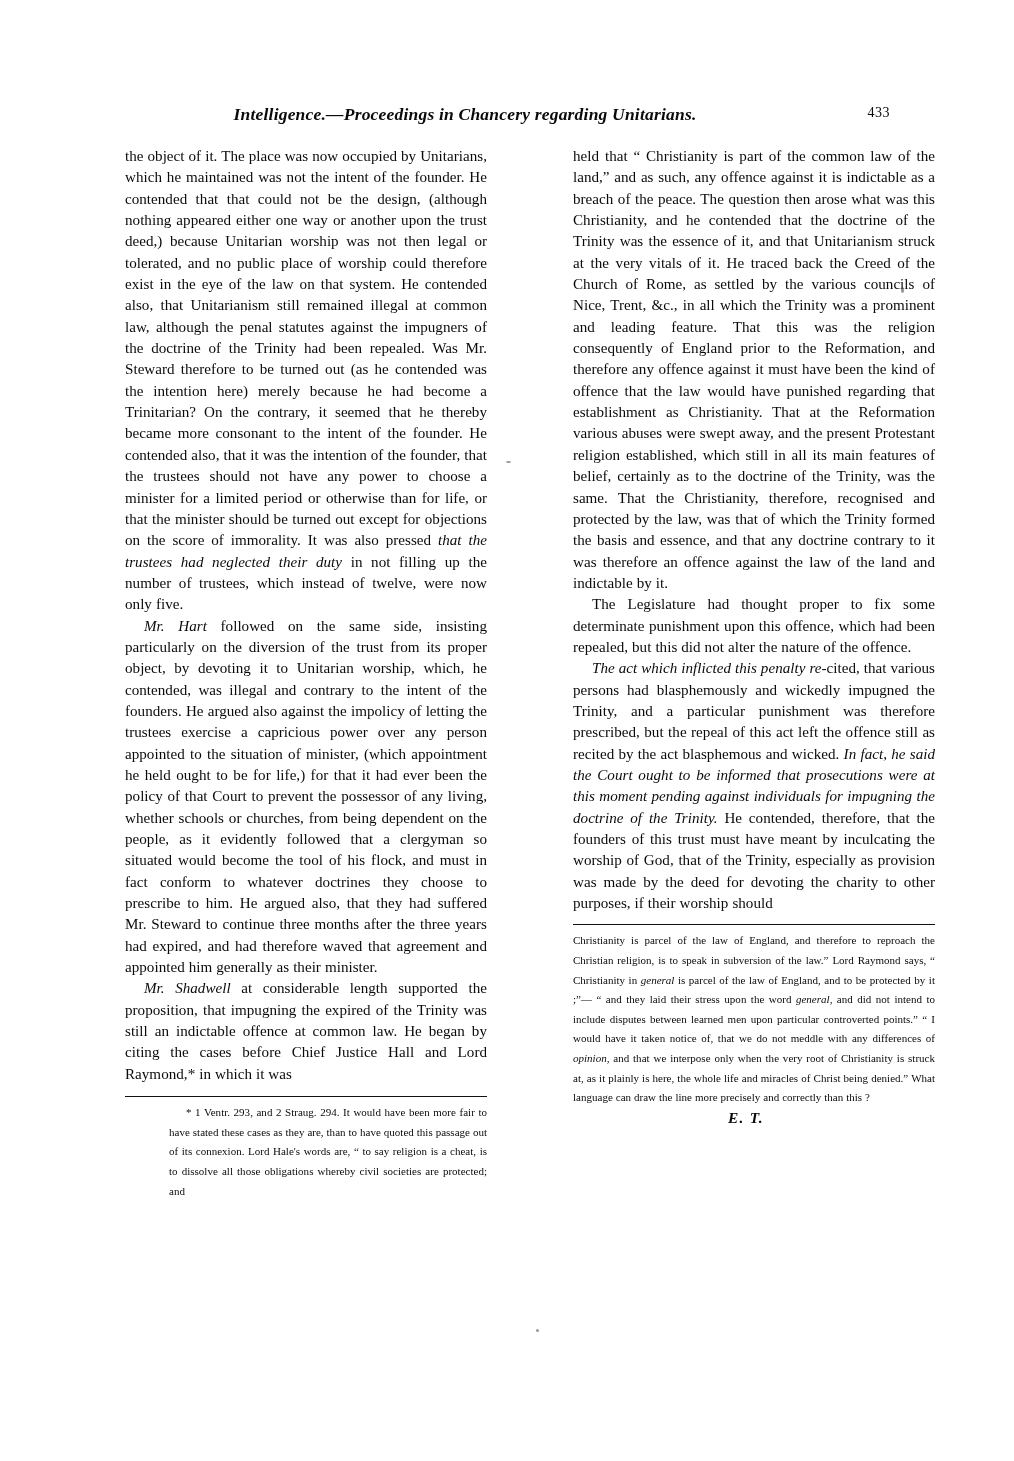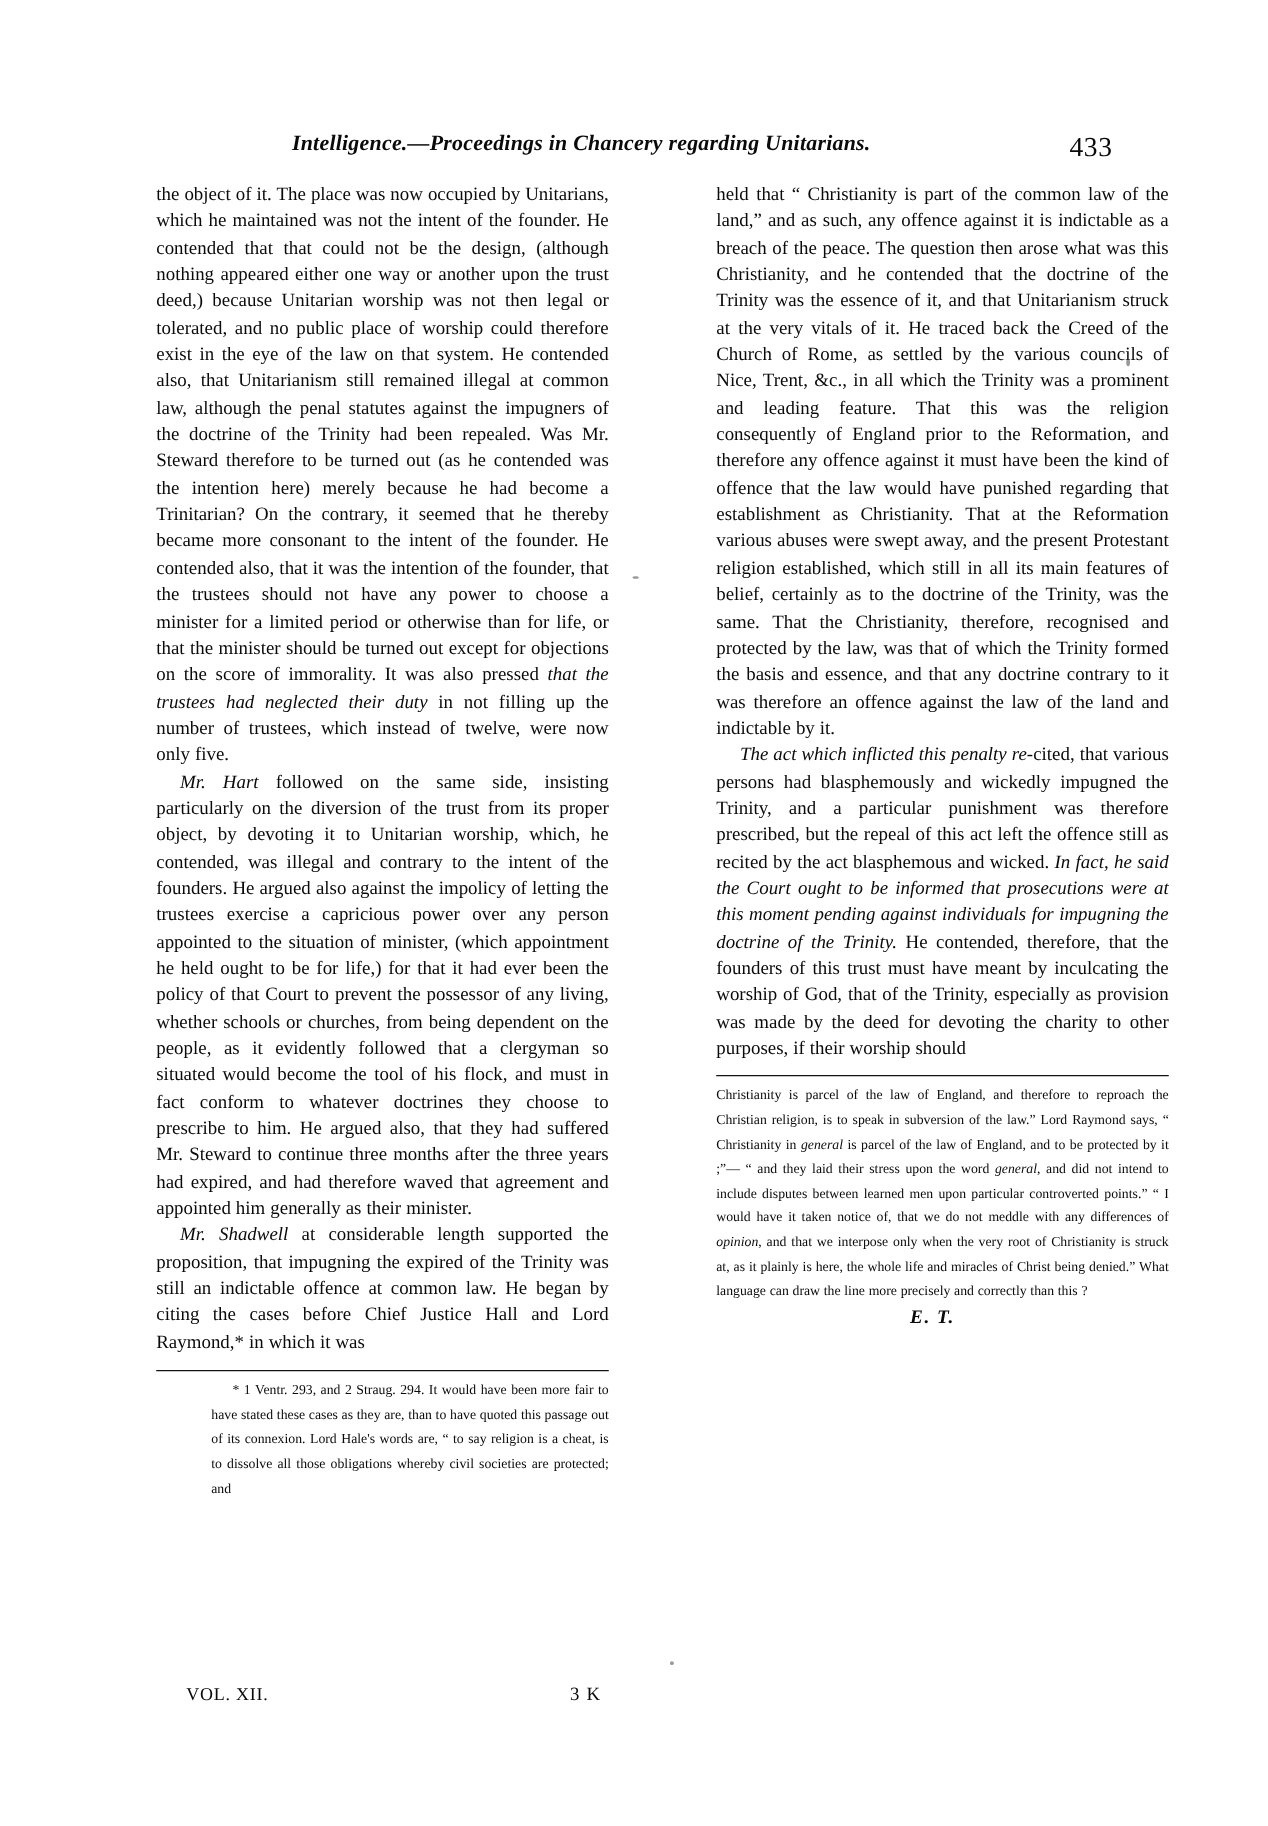--- a/index.html
+++ b/index.html
@@ -41,21 +41,21 @@
     font-style: italic;
     font-weight: bold;
     font-size: 17.5px;
     letter-spacing: 0.2px;
     white-space: nowrap;
   }
   .runhead-folio {
     position: absolute;
     right: 0;
     top: 1px;
-    font-size: 22px;
+    font-size: 14px;
     font-weight: normal;
     letter-spacing: 0.5px;
   }
 
   
   .columns {
     position: absolute;
     left: 125px;
     top: 146px;
     width: 765px;
@@ -165,33 +165,30 @@
         </div>
       <hr class="fnrule">
       <div class="footnote">
         <p class="fnfirst"><span>* 1 Ventr. 293, and 2 Straug. 294.  It would have been more fair to have stated these cases as they are, than to have quoted this passage out of its connexion.  Lord Hale's words are, “ to say religion is a cheat, is to dissolve all those obligations whereby civil societies are protected; and</span></p>
       </div>
     </div>
 
     <div class="col col-right">
       <div>
           <p class="cont"><span>held that “ Christianity is part of the common law of the land,” and as such, any offence against it is indictable as a breach of the peace.  The question then arose what was this Christianity, and he contended that the doctrine of the Trinity was the essence of it, and that Unitarianism struck at the very vitals of it.  He traced back the Creed of the Church of Rome, as settled by the various councils of Nice, Trent, &amp;c., in all which the Trinity was a prominent and leading feature.  That this was the religion consequently of England prior to the Reformation, and therefore any offence against it must have been the kind of offence that the law would have punished regarding that establishment as Christianity.  That at the Reformation various abuses were swept away, and the present Protestant religion established, which still in all its main features of belief, certainly as to the doctrine of the Trinity, was the same.  That the Christianity, therefore, recognised and protected by the law, was that of which the Trinity formed the basis and essence, and that any doctrine contrary to it was therefore an offence against the law of the land and indictable by it.</span></p>
+          <p class="indent"><span>The Legislature had thought proper to fix some determinate punishment upon this offence, which had been repealed, but this did not alter the nature of the offence.</span></p>
           <p class="indent"><i>The act which inflicted this penalty re-</i><span>cited, that various persons had blasphemously and wickedly impugned the Trinity, and a particular punishment was therefore prescribed, but the repeal of this act left the offence still as recited by the act blasphemous and wicked.  </span><i>In fact, he said the Court ought to be informed that prosecutions were at this moment pending against individuals for impugning the doctrine of the Trinity.</i><span>  He contended, therefore, that the founders of this trust must have meant by inculcating the worship of God, that of the Trinity, especially as provision was made by the deed for devoting the charity to other purposes, if their worship should</span></p>
         </div>
       <hr class="fnrule right-rule">
       <div class="footnote">
         <p><span>Christianity is parcel of the law of England, and therefore to reproach the Christian religion, is to speak in subversion of the law.”  Lord Raymond says, “ Christianity in </span><i>general</i><span> is parcel of the law of England, and to be protected by it ;”— “ and they laid their stress upon the word </span><i>general</i><span>, and did not intend to include disputes between learned men upon particular controverted points.”  “ I would have it taken notice of, that we do not meddle with any differences of </span><i>opinion</i><span>, and that we interpose only when the very root of Christianity is struck at, as it plainly is here, the whole life and miracles of Christ being denied.”  What language can draw the line more precisely and correctly than this ?</span></p>
         <div class="signoff">E. T.</div>
       </div>
     </div>
 
   </div>
 
-  <div class="footline">
-    <div class="vol">VOL. XII.</div>
-    <div class="signature">3 K</div>
-  </div>
 
   <div class="speck" style="left:506px; top:461px; width:5px; height:2px;"></div>
   <div class="speck" style="left:901px; top:287px; width:3px; height:6px;"></div>
   <div class="speck" style="left:536px; top:1329px; width:3px; height:3px;"></div>
 
 </div>
 
 </body></html>

